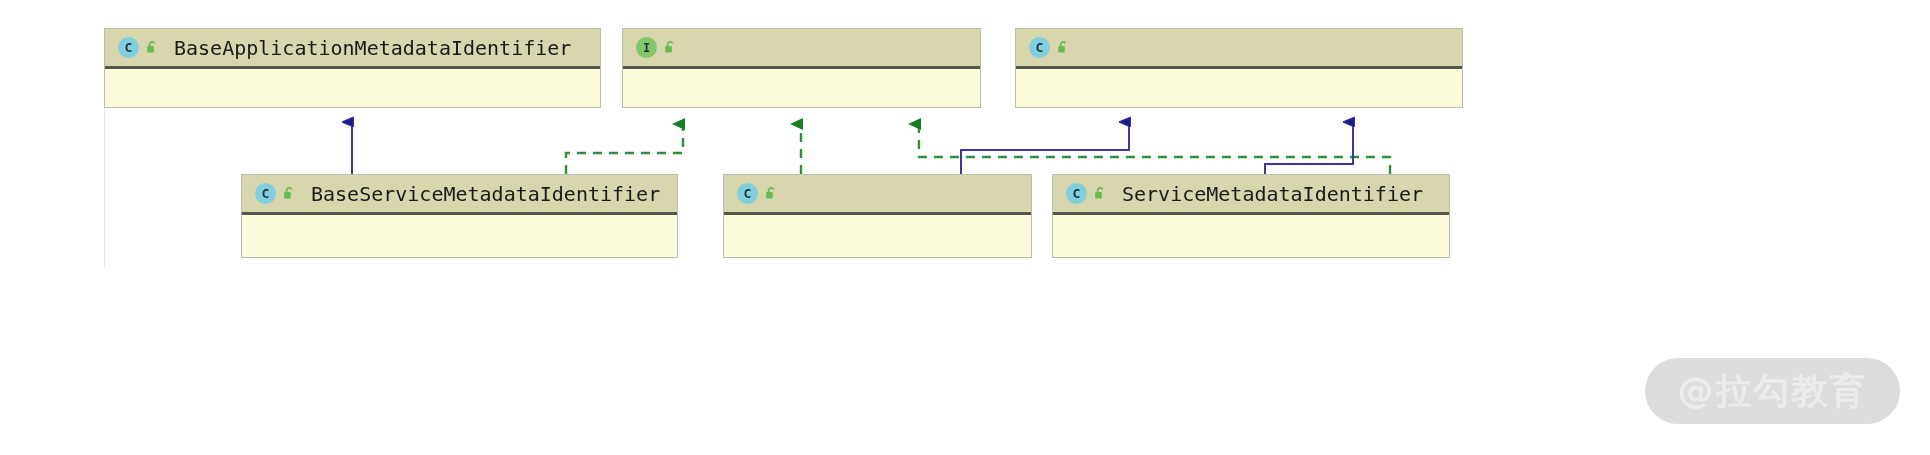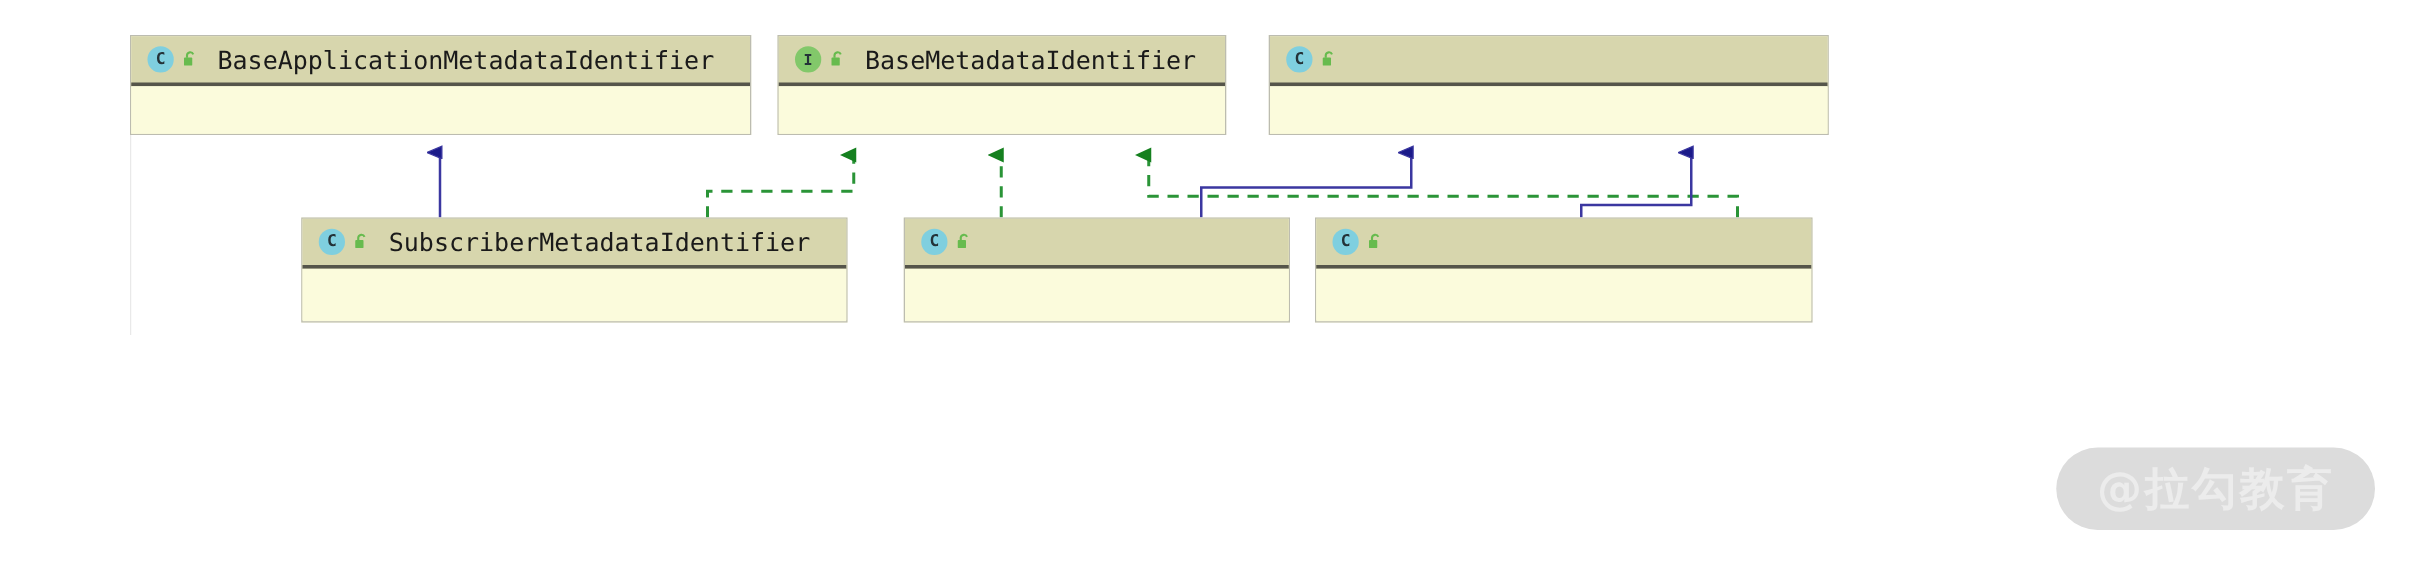--- a/index.html
+++ b/index.html
@@ -170,21 +170,20 @@
 
   <div class="uml-box" style="left:622px; top:28px; width:359px; height:80px;">
     <div class="uml-header">
       <span class="type-icon iface">I</span>
       <span class="lock-icon">
         <svg viewBox="0 0 16 16" width="16" height="16">
           <path d="M5.6 7.2 V5.1 a2.6 2.6 0 0 1 5.0 -0.6" fill="none" stroke="#67bb4e" stroke-width="1.7"></path>
           <rect x="3.2" y="7.0" width="6.6" height="6.4" rx="0.7" fill="#67bb4e"></rect>
         </svg>
       </span>
-      <span class="uml-title">BaseMetadataIdentifier</span>
     </div>
     <div class="uml-body"></div>
   </div>
 
   <div class="uml-box" style="left:1015px; top:28px; width:448px; height:80px;">
     <div class="uml-header">
       <span class="type-icon cls">C</span>
       <span class="lock-icon">
         <svg viewBox="0 0 16 16" width="16" height="16">
           <path d="M5.6 7.2 V5.1 a2.6 2.6 0 0 1 5.0 -0.6" fill="none" stroke="#67bb4e" stroke-width="1.7"></path>
@@ -197,21 +196,21 @@
 
   <div class="uml-box" style="left:241px; top:174px; width:437px; height:84px;">
     <div class="uml-header">
       <span class="type-icon cls">C</span>
       <span class="lock-icon">
         <svg viewBox="0 0 16 16" width="16" height="16">
           <path d="M5.6 7.2 V5.1 a2.6 2.6 0 0 1 5.0 -0.6" fill="none" stroke="#67bb4e" stroke-width="1.7"></path>
           <rect x="3.2" y="7.0" width="6.6" height="6.4" rx="0.7" fill="#67bb4e"></rect>
         </svg>
       </span>
-      <span class="uml-title">SubscriberMetadataIdentifier</span>
+      <span class="uml-title">BaseServiceMetadataIdentifier</span>
     </div>
     <div class="uml-body" style="height:41px;"></div>
   </div>
 
   <div class="uml-box" style="left:723px; top:174px; width:309px; height:84px;">
     <div class="uml-header">
       <span class="type-icon cls">C</span>
       <span class="lock-icon">
         <svg viewBox="0 0 16 16" width="16" height="16">
           <path d="M5.6 7.2 V5.1 a2.6 2.6 0 0 1 5.0 -0.6" fill="none" stroke="#67bb4e" stroke-width="1.7"></path>
@@ -224,20 +223,21 @@
 
   <div class="uml-box" style="left:1052px; top:174px; width:398px; height:84px;">
     <div class="uml-header">
       <span class="type-icon cls">C</span>
       <span class="lock-icon">
         <svg viewBox="0 0 16 16" width="16" height="16">
           <path d="M5.6 7.2 V5.1 a2.6 2.6 0 0 1 5.0 -0.6" fill="none" stroke="#67bb4e" stroke-width="1.7"></path>
           <rect x="3.2" y="7.0" width="6.6" height="6.4" rx="0.7" fill="#67bb4e"></rect>
         </svg>
       </span>
+      <span class="uml-title">ServiceMetadataIdentifier</span>
     </div>
     <div class="uml-body" style="height:41px;"></div>
   </div>
 
   <div class="watermark">
     <span class="watermark-text">@拉勾教育</span>
   </div>
 
 </div>
 

